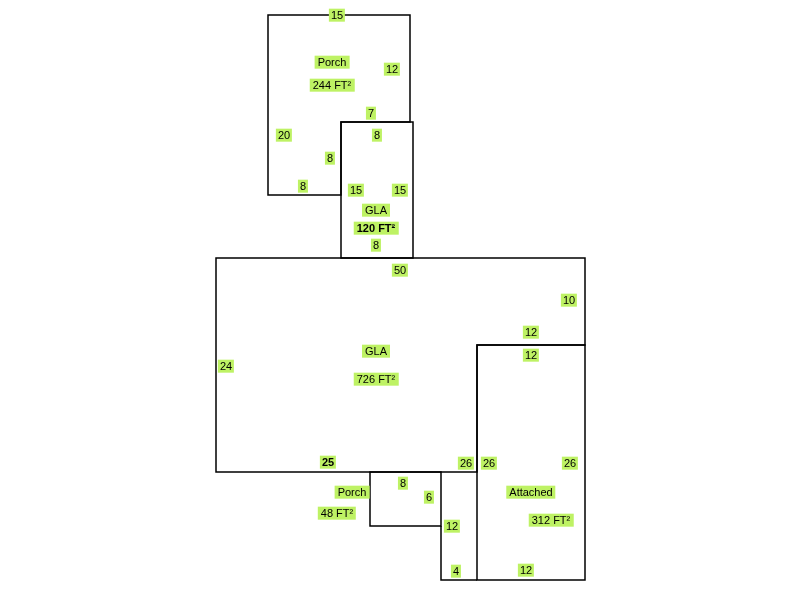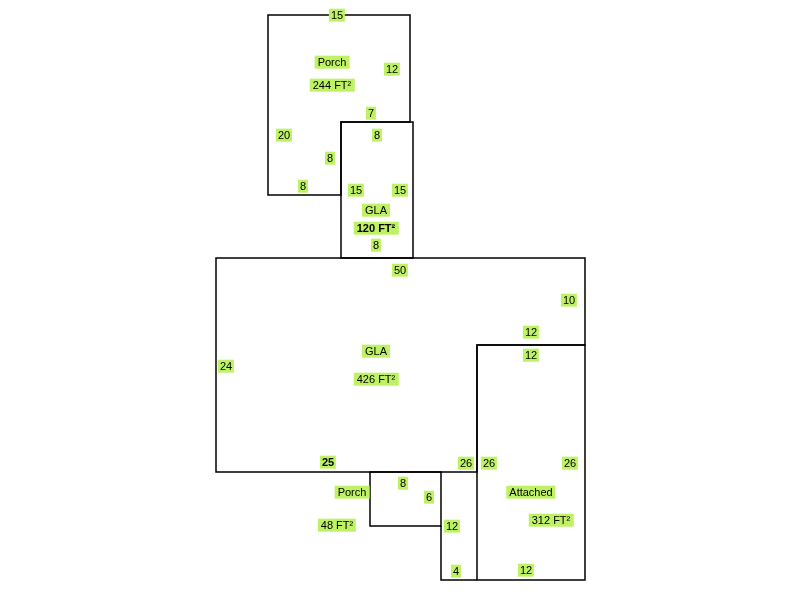--- a/index.html
+++ b/index.html
@@ -64,29 +64,29 @@
       <div class="plan-label dimension" style="left: 371px; top: 113px; color: rgb(0, 0, 0);">7</div>
       <div class="plan-label dimension" style="left: 330px; top: 158px; color: rgb(0, 0, 0);">8</div>
       <div class="plan-label dimension" style="left: 303px; top: 186px; color: rgb(0, 0, 0);">8</div>
       <div class="plan-label area-name" style="left: 376px; top: 210px; color: rgb(0, 0, 0);">GLA</div>
       <div class="plan-label area-size" style="left: 376px; top: 228px; color: rgb(0, 0, 0); font-weight: bold;">120 FT²</div>
       <div class="plan-label dimension" style="left: 377px; top: 135px; color: rgb(0, 0, 0);">8</div>
       <div class="plan-label dimension" style="left: 356px; top: 190px; color: rgb(0, 0, 0);">15</div>
       <div class="plan-label dimension" style="left: 400px; top: 190px; color: rgb(0, 0, 0);">15</div>
       <div class="plan-label dimension" style="left: 376px; top: 245px; color: rgb(0, 0, 0);">8</div>
       <div class="plan-label area-name" style="left: 376px; top: 351px; color: rgb(0, 0, 0);">GLA</div>
-      <div class="plan-label area-size" style="left: 376px; top: 379px; color: rgb(0, 0, 0);">426 FT²</div>
+      <div class="plan-label area-size" style="left: 376px; top: 379px; color: rgb(0, 0, 0);">726 FT²</div>
       <div class="plan-label dimension" style="left: 400px; top: 270px; color: rgb(0, 0, 0);">50</div>
       <div class="plan-label dimension" style="left: 569px; top: 300px; color: rgb(0, 0, 0);">10</div>
       <div class="plan-label dimension" style="left: 531px; top: 332px; color: rgb(0, 0, 0);">12</div>
       <div class="plan-label dimension" style="left: 226px; top: 366px; color: rgb(0, 0, 0);">24</div>
       <div class="plan-label dimension" style="left: 328px; top: 462px; color: rgb(0, 0, 0); font-weight: bold;">25</div>
       <div class="plan-label dimension" style="left: 466px; top: 463px; color: rgb(0, 0, 0);">26</div>
       <div class="plan-label area-name" style="left: 352px; top: 492px; color: rgb(0, 0, 0);">Porch</div>
-      <div class="plan-label area-size" style="left: 337px; top: 513px; color: rgb(0, 0, 0); margin-top: 12px;">48 FT²</div>
+      <div class="plan-label area-size" style="left: 337px; top: 513px; color: rgb(0, 0, 0);">48 FT²</div>
       <div class="plan-label dimension" style="left: 403px; top: 483px; color: rgb(0, 0, 0);">8</div>
       <div class="plan-label dimension" style="left: 429px; top: 497px; color: rgb(0, 0, 0);">6</div>
       <div class="plan-label dimension" style="left: 452px; top: 526px; color: rgb(0, 0, 0);">12</div>
       <div class="plan-label dimension" style="left: 456px; top: 571px; color: rgb(0, 0, 0);">4</div>
       <div class="plan-label area-name" style="left: 531px; top: 492px; color: rgb(0, 0, 0);">Attached</div>
       <div class="plan-label area-size" style="left: 530px; top: 520px; color: rgb(0, 0, 0); margin-left: 21px;">312 FT²</div>
       <div class="plan-label dimension" style="left: 531px; top: 355px; color: rgb(0, 0, 0);">12</div>
       <div class="plan-label dimension" style="left: 489px; top: 463px; color: rgb(0, 0, 0);">26</div>
       <div class="plan-label dimension" style="left: 570px; top: 463px; color: rgb(0, 0, 0);">26</div>
       <div class="plan-label dimension" style="left: 526px; top: 570px; color: rgb(0, 0, 0);">12</div>

